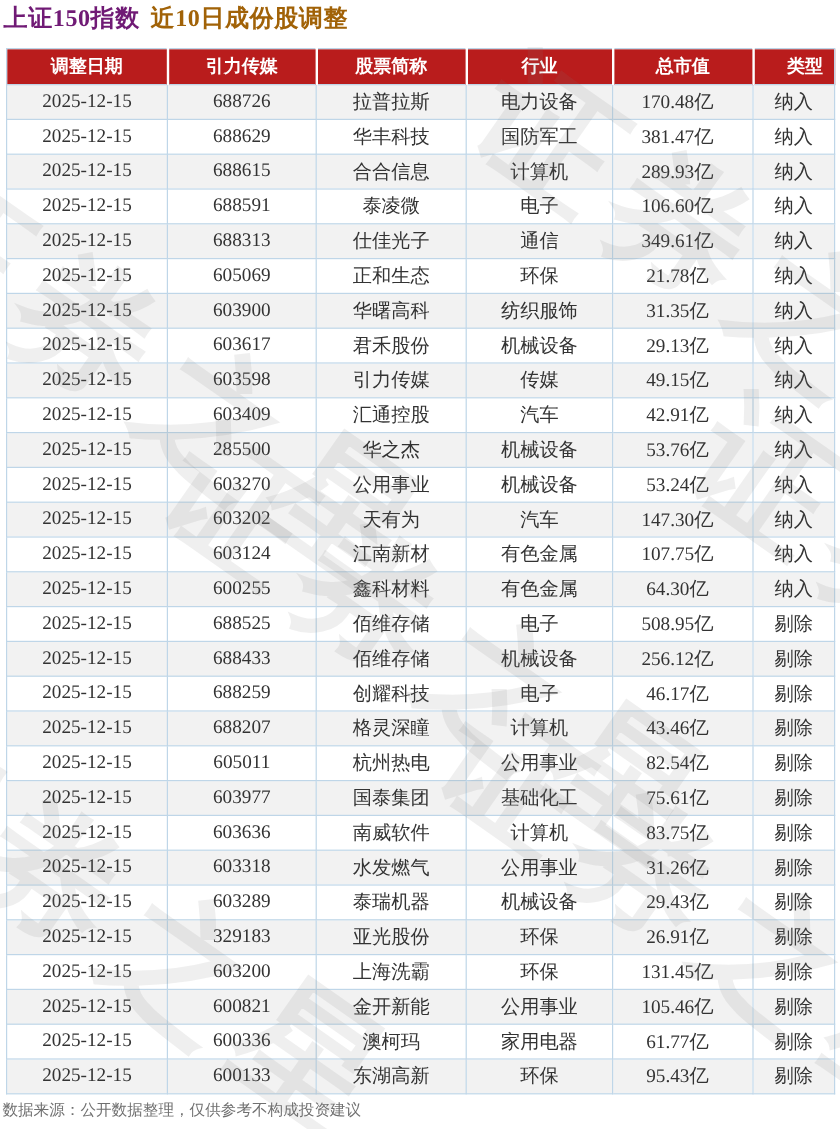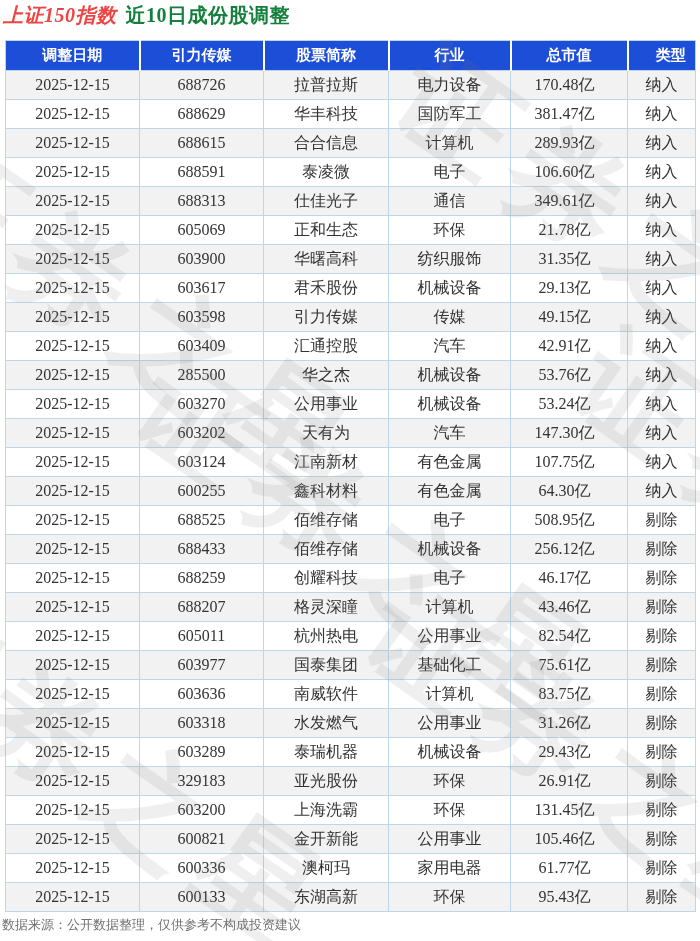--- a/index.html
+++ b/index.html
@@ -10,31 +10,31 @@
     font-family: "Liberation Serif", "DejaVu Serif", serif;
   }
   .page { position: relative; width: 700px; height: 941px; }
 
   
   .title {
     position: absolute; top: 2px; left: 3px;
     font-size: 20px; font-weight: bold;
     white-space: nowrap; letter-spacing: 0.5px;
   }
-  .title .hl   { color: #ef4444; margin-right: 9px; font-style: italic; }
-  .title .rest { color: #15803d; }
+  .title .hl   { color: #701a75; margin-right: 9px; }
+  .title .rest { color: #a16207; }
 
   
   .table-wrap { position: absolute; top: 40px; left: 5px; width: 690px; }
   table {
     width: 100%; border-collapse: collapse; table-layout: fixed;
     border: 1px solid #bdd4e7;
   }
   thead th {
-    background: #1d4ed8; color: #ffffff;
+    background: #b91c1c; color: #ffffff;
     font-family: "Liberation Sans", sans-serif;
     font-weight: bold; font-size: 15px;
     height: 29px; padding: 0; text-align: center;
     border-right: 2px solid #ffffff;
   }
   thead th:last-child { border-right: none; padding-left: 18px; }
   tbody td {
     height: 28px; padding: 0;
     text-align: center; vertical-align: middle;
     font-size: 16px; color: #333333;

